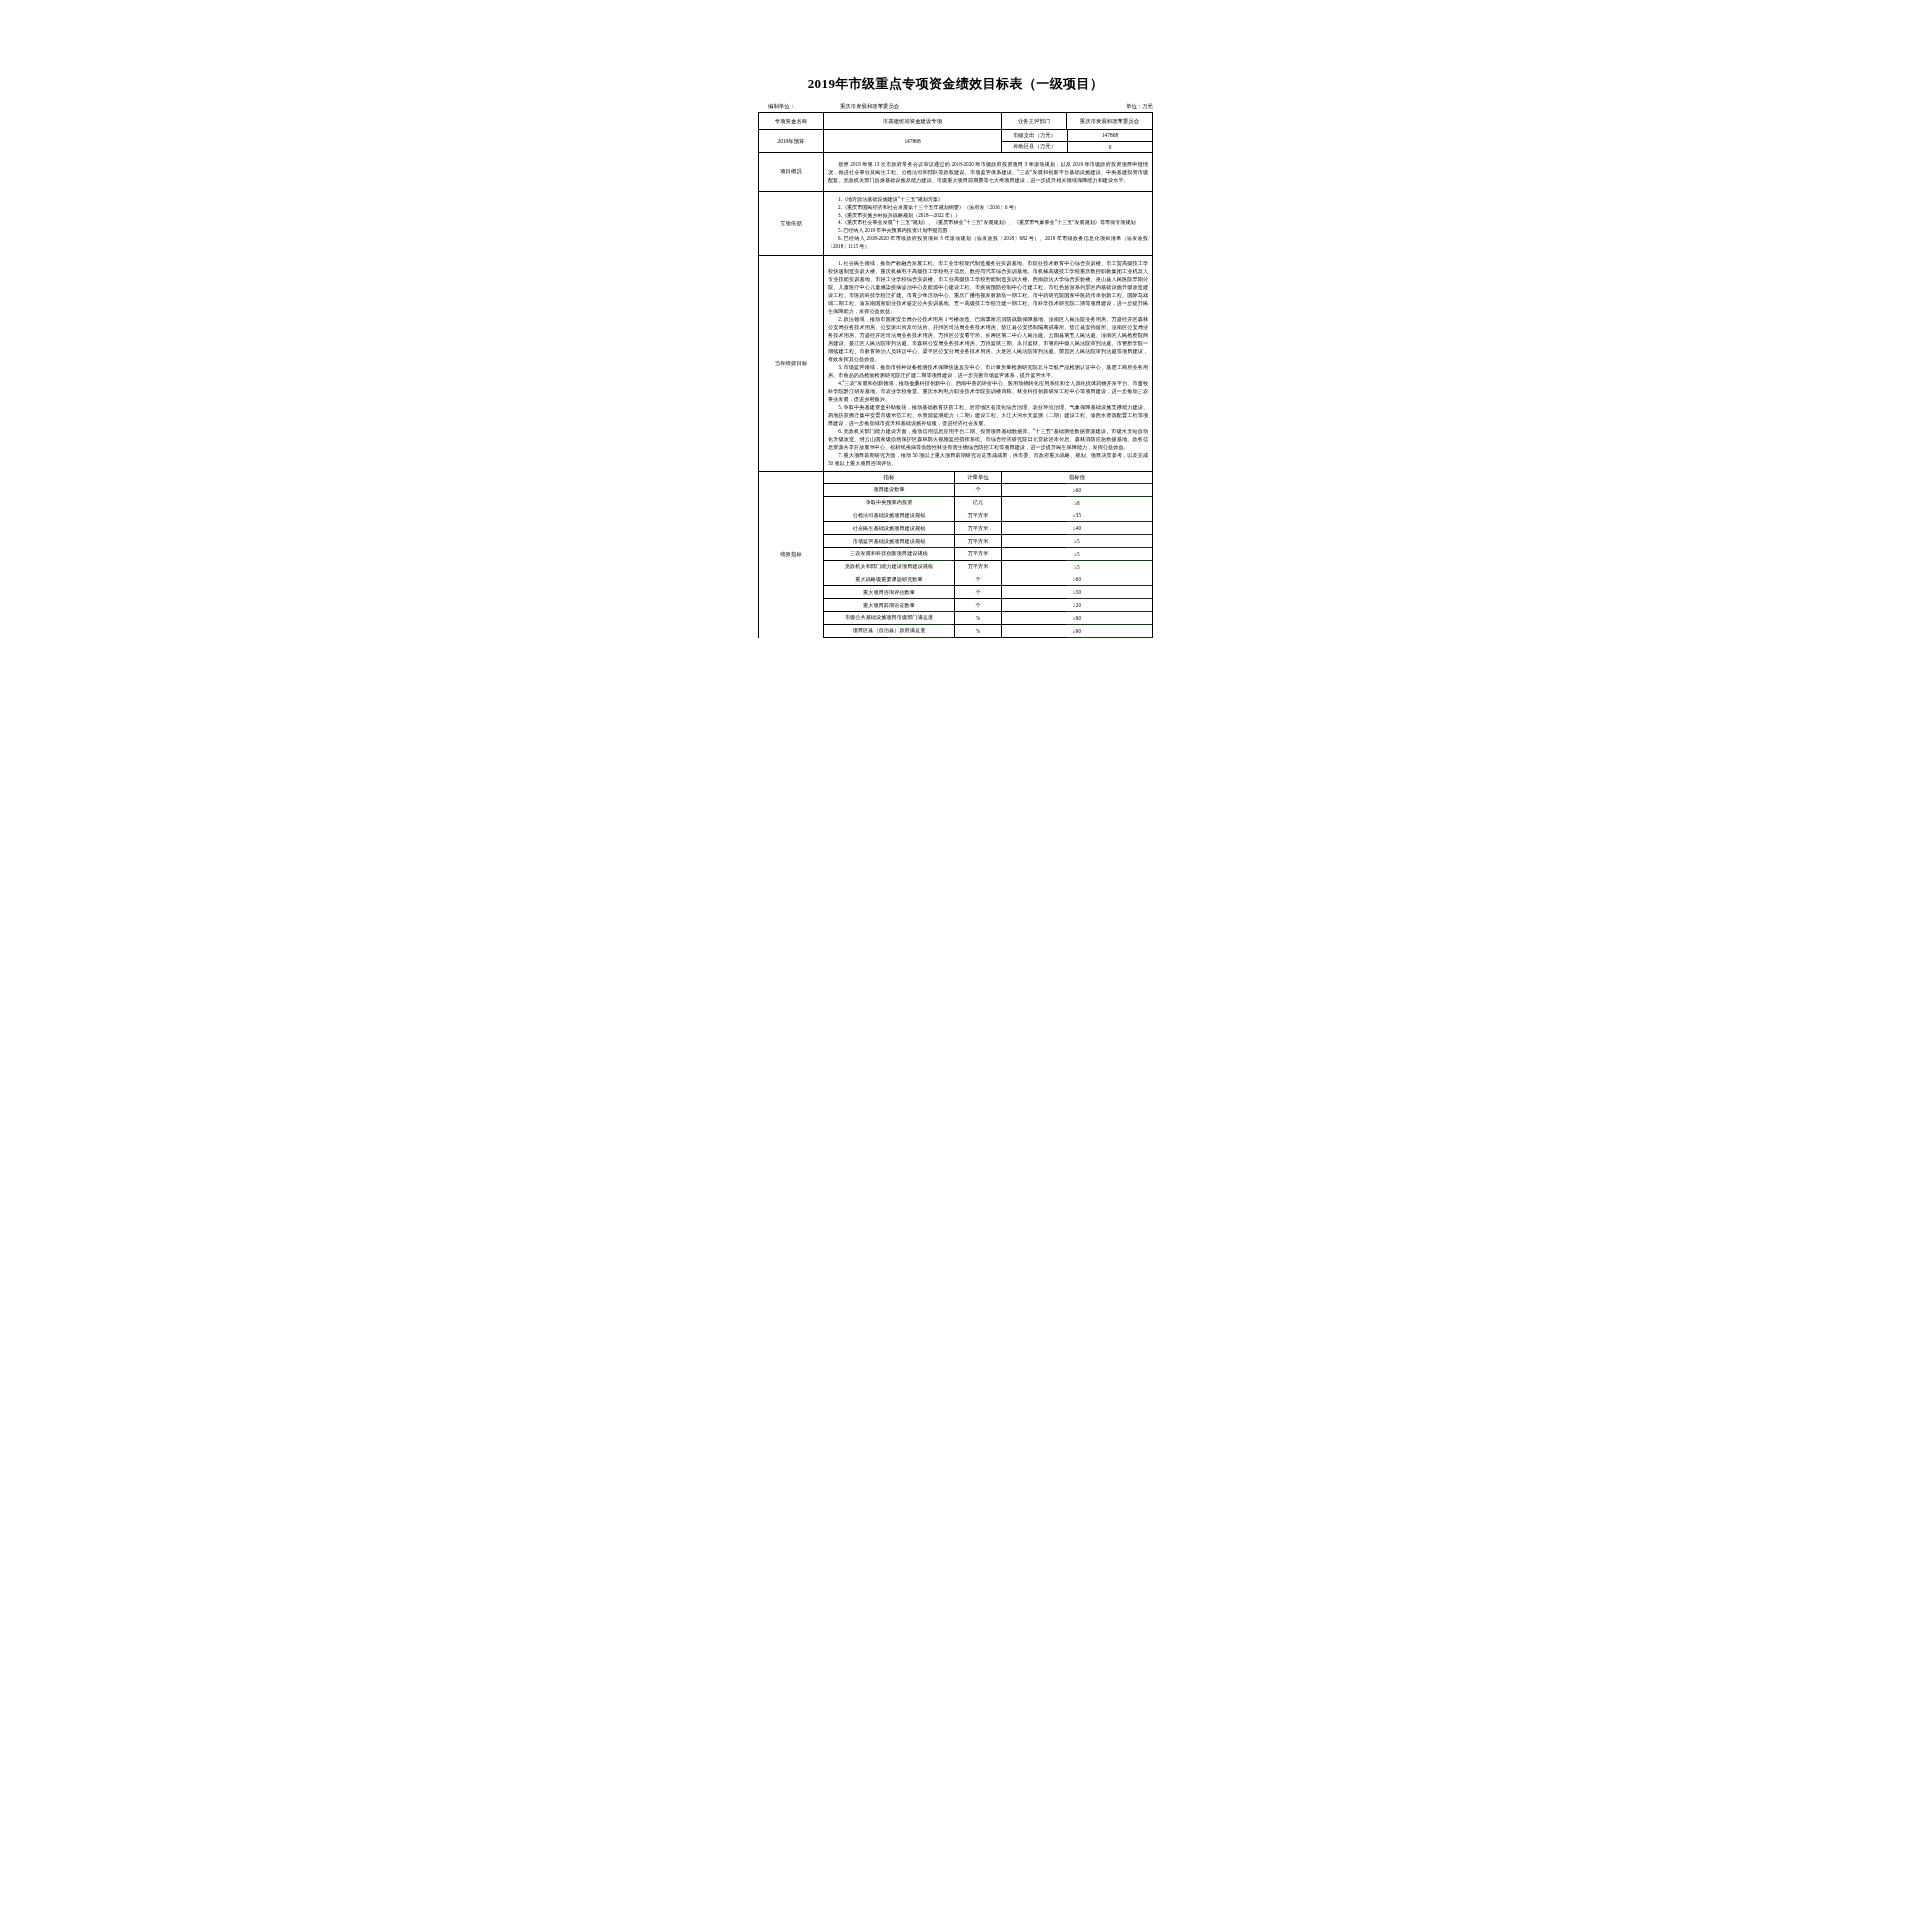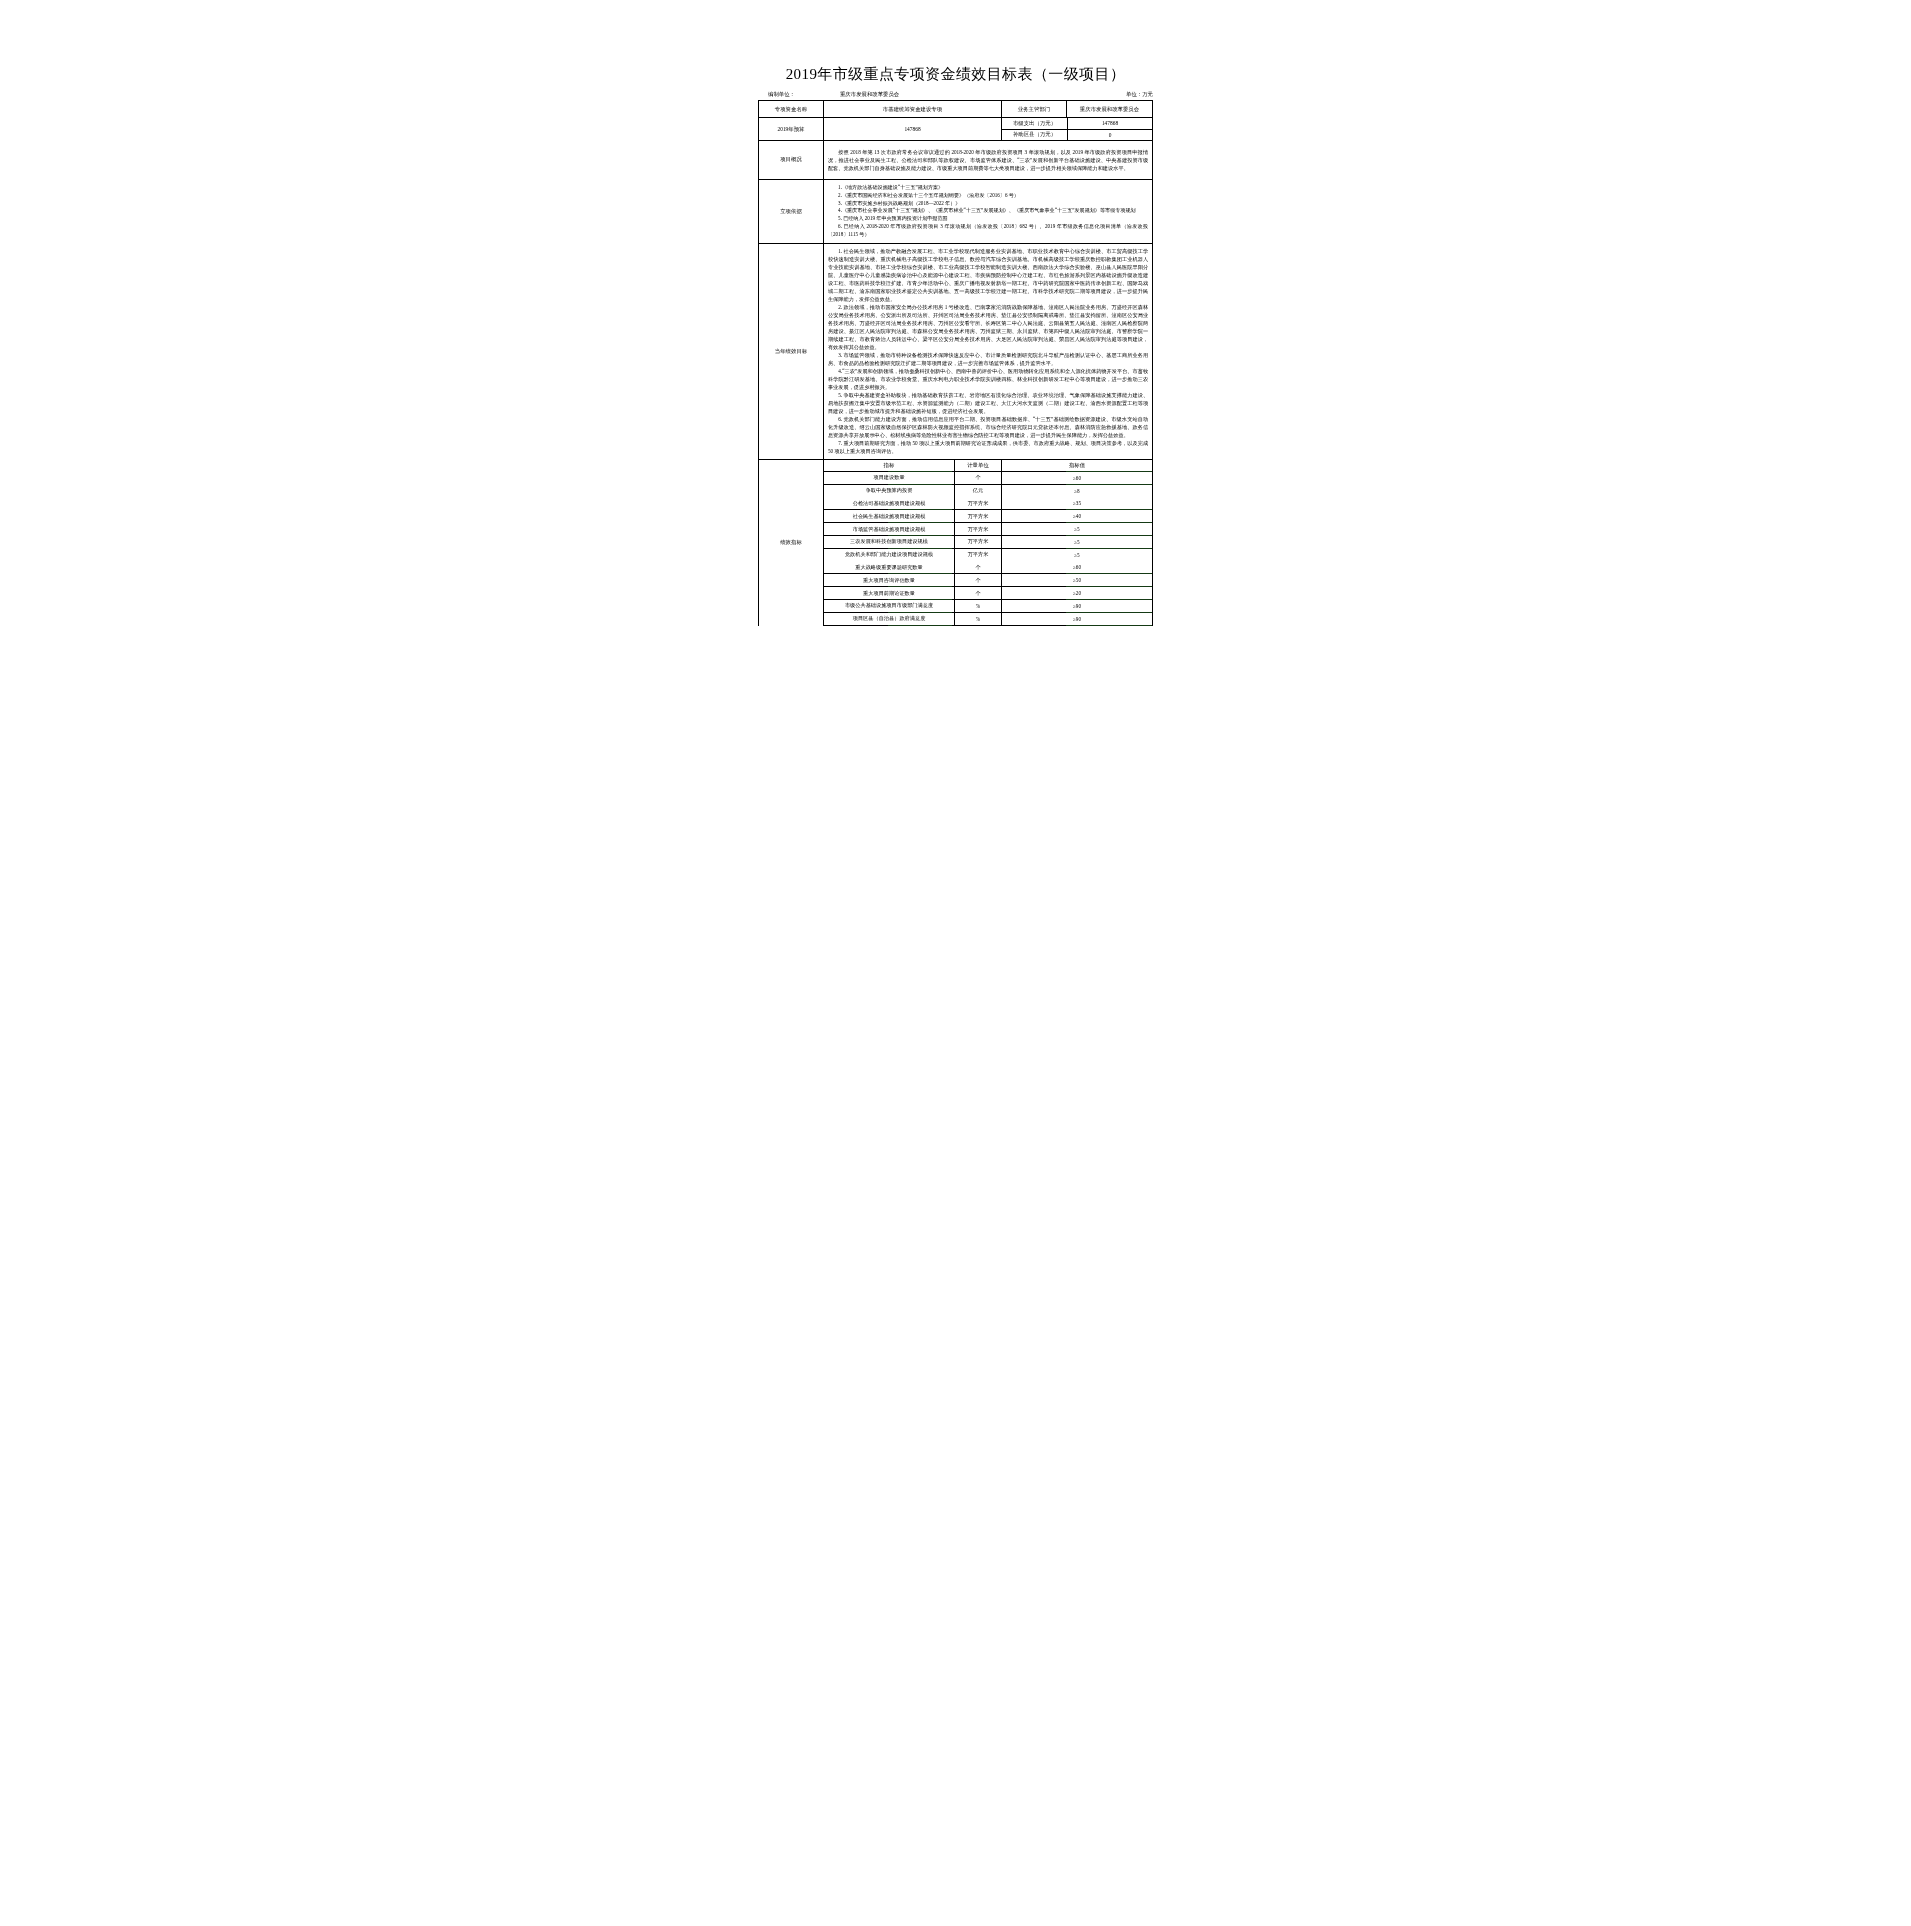--- a/index.html
+++ b/index.html
@@ -1,19 +1,19 @@
 <!DOCTYPE html>
 <html style="font-size:6.2px"><head>
 <meta charset="utf-8">
 <style>
   html,body{margin:0;padding:0;background:#ffffff;}
   .page{width:478px;height:676px;margin:0 auto;background:#fff;color:#000;
         font-family:"Liberation Serif","DejaVu Serif",serif;position:relative;}
-  .title{text-align:center;font-size:15px;font-weight:400;letter-spacing:0.4px;
-         padding-top:65px;margin:0;}
+  .title{text-align:center;font-size:13px;font-weight:700;letter-spacing:0.4px;
+         padding-top:65px;margin:10px;}
   .meta{width:395px;margin:7px auto 2.3px;display:flex;align-items:baseline;font-size:5.4px;}
   .meta-label{margin-left:10px;}
   .meta-value{margin-left:45px;}
   .meta-unit{margin-left:auto;}
   .tbl{width:395px;margin:0 auto;border:1.2px solid #000;border-bottom:none;box-sizing:border-box;}
   .row{display:flex;border-top:0.8px solid #000;}
   .row.first{border-top:none;}
   .cell{display:flex;align-items:center;justify-content:center;text-align:center;
         box-sizing:border-box;}
   .bl{border-left:0.4px solid #000;}

